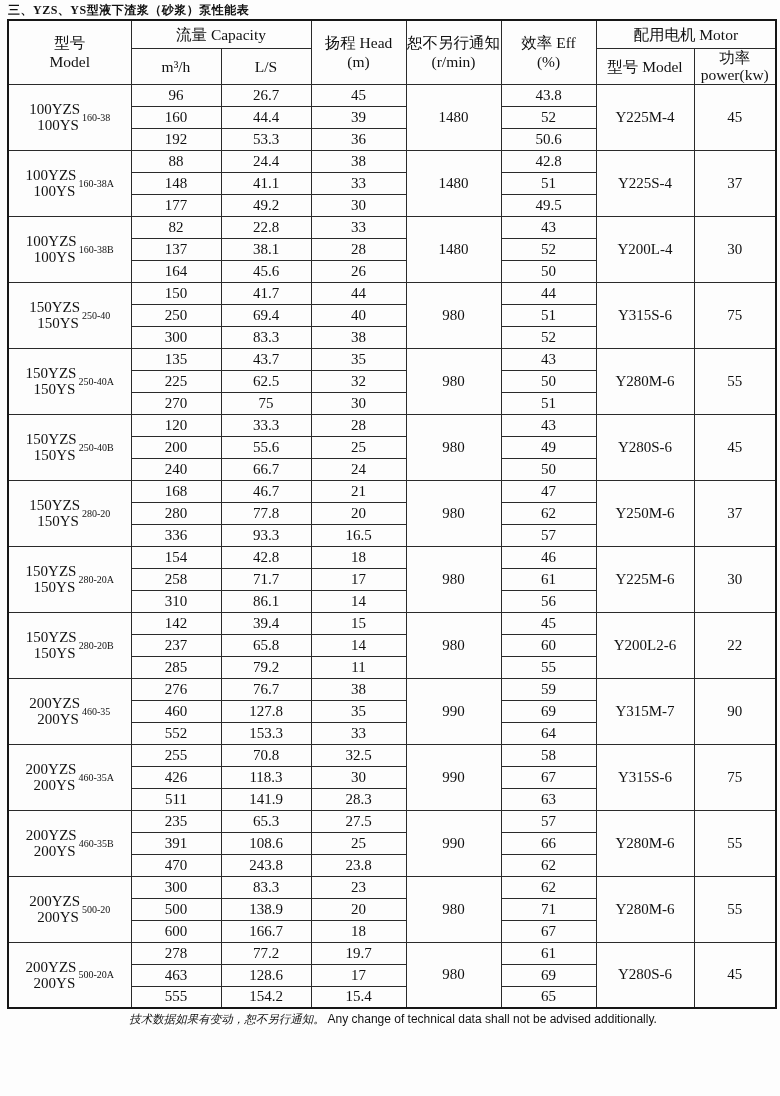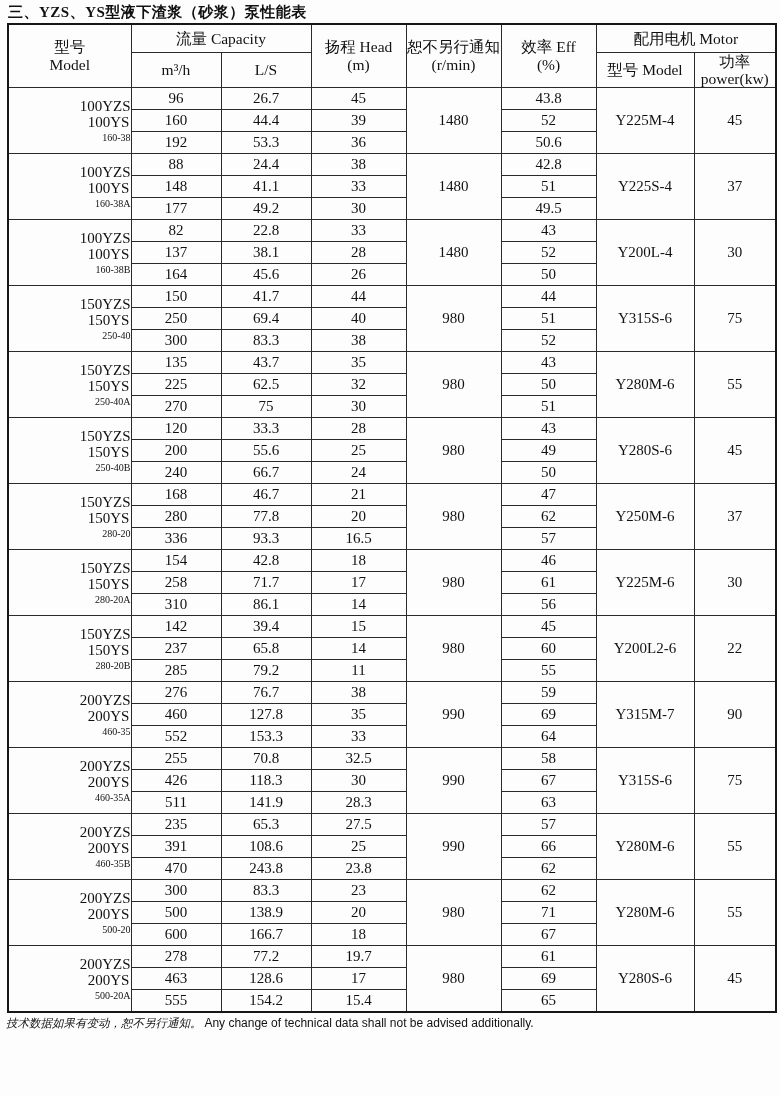--- a/index.html
+++ b/index.html
@@ -10,21 +10,21 @@
     color:#111;
     font-family:"Liberation Serif", serif;
     overflow:hidden;
   }
   .page { position:relative; width:780px; height:1096px; }
 
   
   .title-row{
     display:flex; justify-content:space-between; align-items:flex-end;
     padding:3px 14px 2px 8px;
-    font-weight:bold; font-size:15px; line-height:1.2;
+    font-weight:bold; font-size:12px; line-height:1.2;
     white-space:nowrap;
   }
   .title-zh{ font-family:"Liberation Serif", serif; letter-spacing:0.5px; }
   .title-en{ font-family:"Liberation Serif", serif; }
 
   
   table.perf{
     border-collapse:collapse;
     table-layout:fixed;
     margin:0 auto 0 7px;
@@ -41,38 +41,38 @@
     line-height:1.12;
   }
   .perf thead th{ height:28px; font-size:15.5px; }
   .perf thead tr:first-child th{ border-bottom-color:#2a2a2a; }
   .perf tbody td{ height:22px; }
   .perf tbody tr.group-start td{ border-top:1.5px solid #161616; }
 
   
   .model-cell{ text-align:center; }
   .model-wrap{
-    display:flex; align-items:flex-end; justify-content:center;
+    display:flex; align-items:center; justify-content:center;
     gap:2px;
-    flex-direction:column;
   }
   .m-stack{
     display:flex; flex-direction:column; align-items:flex-start;
     line-height:1.08; font-size:15px;
   }
   .m-bot{ margin-left:8px; }
   .m-suf{ font-size:10px; }
 
   .hdr-2line div{ line-height:1.18; }
 
   
   .footnote{
     padding:3px 0 0 6px;
     font-size:11.5px;
     white-space:nowrap;
+    text-align:center;
   }
   .footnote-zh{ font-style:italic; font-family:"Liberation Serif", serif; }
   .footnote-en{ font-style:normal; font-family:"Liberation Sans", sans-serif; font-size:12px; }
 </style>
 </head>
 <body>
 
 <div class="page">
 
   <div class="title-row">

